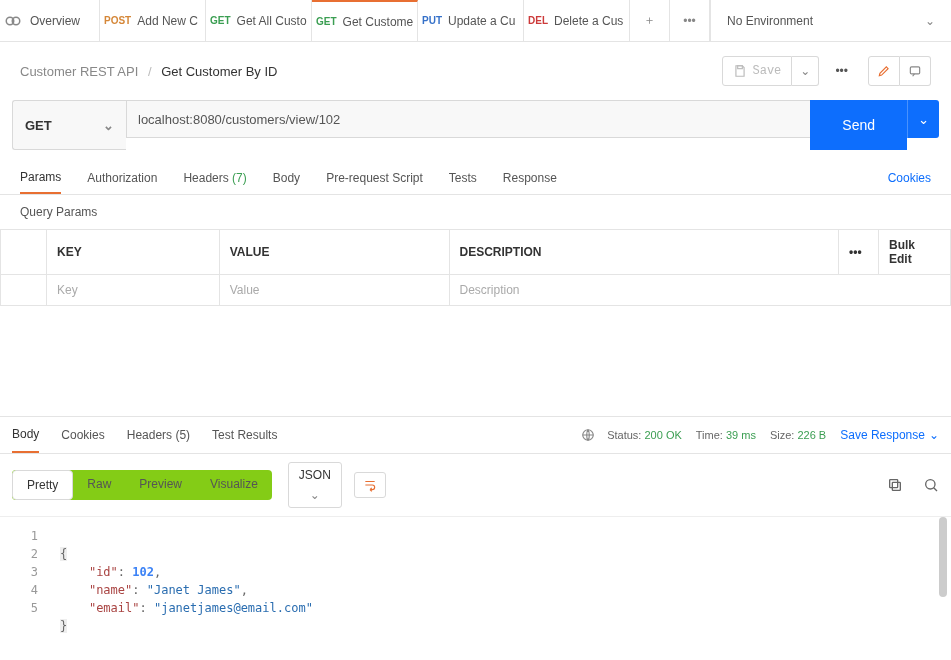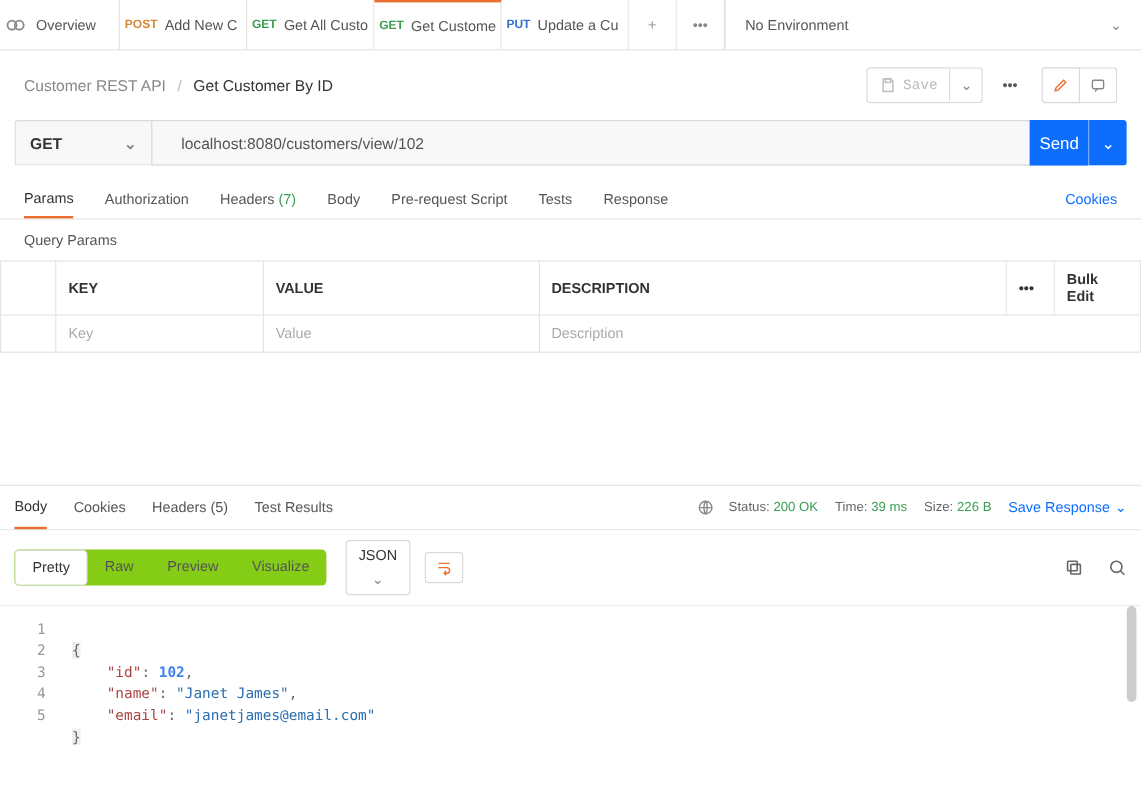--- a/index.html
+++ b/index.html
@@ -27,22 +27,22 @@
   .btn { border: 1px solid #d9d9d9; background: #fff; border-radius: 3px; height: 30px; display: inline-flex; align-items: center; padding: 0 10px; font-size: 12px; color: #555; cursor: pointer; }
   .btn.disabled { color: #bbb; }
   .btn svg { width:14px; height:14px; }
   .btn.icon-only { padding: 0 8px; }
   .btn-group { display: inline-flex; margin-left: 8px; }
   .btn-group .btn:first-child { border-top-right-radius:0; border-bottom-right-radius:0;font-family:Liberation Mono, monospace; }
   .btn-group .btn:last-child { border-top-left-radius:0; border-bottom-left-radius:0; border-left:none; }
 
   .urlbar { display: flex; margin: 0 12px 12px 12px; }
   .method-select { width: 114px; border: 1px solid #d9d9d9; border-right: none; border-radius: 3px 0 0 3px; background: #f8f8f8; display: flex; align-items: center; padding: 0 12px; font-weight: 600; font-size: 13px; color: #333; justify-content: space-between; cursor: pointer; }
-  .url-input { flex: 1; border: 1px solid #d9d9d9; border-right: none; padding: 0 24px; font-size: 13px; background: #f8f8f8; color: #555; display:flex; align-items:center; height: 38px;}
-  .send-btn { background: #0d6efd; color: #fff; border: none; height: 38px; padding: 0 8px; font-size: 14px; font-weight: 500; cursor: pointer; }
+  .url-input { flex: 1; border: 1px solid #d9d9d9; border-right: none; padding: 0 11px; font-size: 13px; background: #f8f8f8; color: #555; display:flex; align-items:center; height: 38px;}
+  .send-btn { background: #0d6efd; color: #fff; border: none; height: 50px; padding: 0 32px; font-size: 14px; font-weight: 500; cursor: pointer; }
   .send-drop { background: #0d6efd; color: #fff; border: none; border-left: 1px solid rgba(255,255,255,0.25); height: 38px; width: 32px; border-radius: 0 3px 3px 0; cursor:pointer; display:flex; align-items:center; justify-content:center;}
 
   .req-tabs { display: flex; padding: 0 20px; border-bottom: 1px solid #e4e4e4; align-items: center; }
   .req-tab { padding: 8px 0; margin-right: 26px; font-size: 12px; color: #555; cursor: pointer; }
   .req-tab.active { border-bottom: 2px solid #e86f32; color: #333; }
   .count { color: #3b9e52; }
   .cookies-link { margin-left: auto; color: #0d6efd; cursor: pointer; font-size: 12px; }
 
   .qp-label { padding: 10px 20px; font-size: 12px; color: #555; font-weight:500; }
   .params-table { width: 100%; border-collapse: collapse; font-size: 12px; }
@@ -105,20 +105,24 @@
     <span class="method m-get">GET</span>
     <span>Get All Custo</span>
   </div>
   <div class="tab req active">
     <span class="method m-get">GET</span>
     <span>Get Custome</span>
   </div>
   <div class="tab req">
     <span class="method m-put">PUT</span>
     <span>Update a Cu</span>
+  </div>
+  <div class="tab req">
+    <span class="method m-del">DEL</span>
+    <span>Delete a Cus</span>
   </div>
   <div class="tab icon-tab">
     <span>＋</span>
   </div>
   <div class="tab icon-tab">
     <span>•••</span>
   </div>
   <div class="env">
     <span>No Environment</span>
     <span class="chev">⌄</span>

